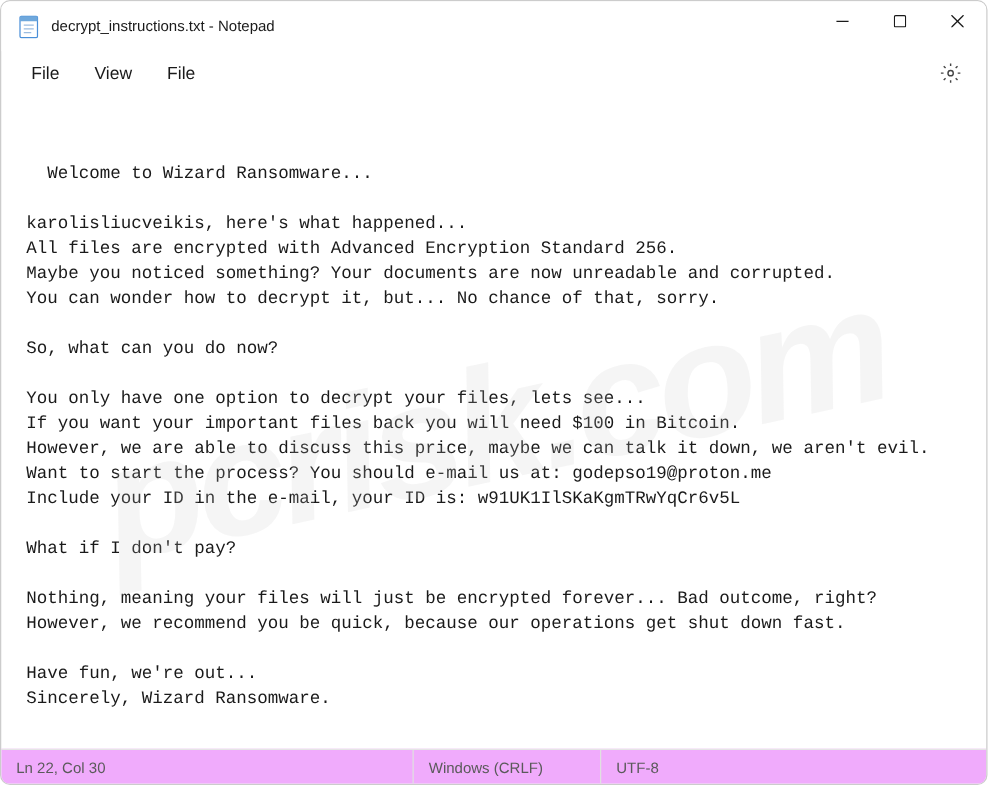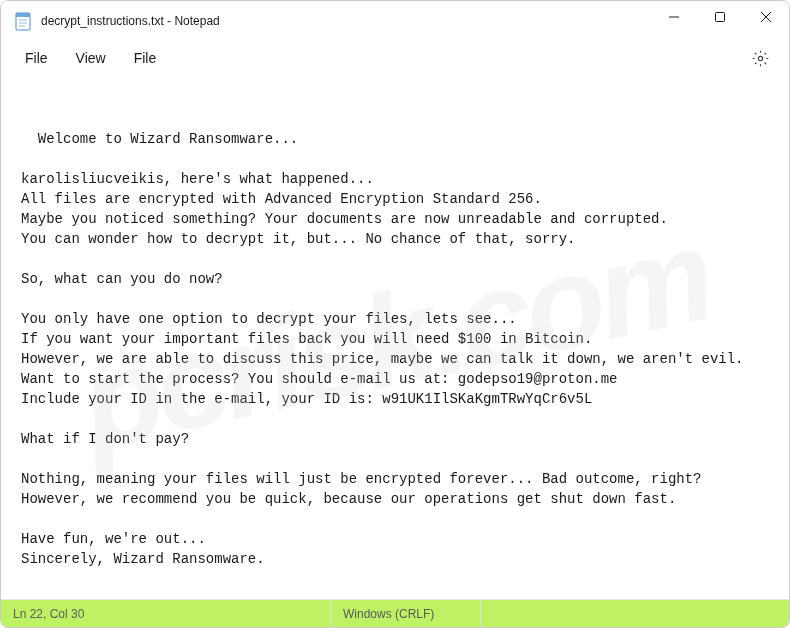--- a/index.html
+++ b/index.html
@@ -101,21 +101,21 @@
       font-style: italic;
       color: rgba(200, 200, 200, 0.18);
       pointer-events: none;
       user-select: none;
       letter-spacing: -5px;
       font-family: "Segoe UI", sans-serif;
     }
     .statusbar {
       display: flex;
       height: 28px;
-      background: #bef264;
+      background: #f0abfc;
       border-top: 1px solid #e5e5e5;
       font-size: 12px;
       color: #5a5a5a;
       align-items: center;
     }
     .status-cell {
       padding: 0 12px;
       height: 100%;
       display: flex;
       align-items: center;
@@ -205,13 +205,14 @@
 Nothing, meaning your files will just be encrypted forever... Bad outcome, right?
 However, we recommend you be quick, because our operations get shut down fast.
 
 Have fun, we're out...
 Sincerely, Wizard Ransomware.</span>
 </div>
 
 <div class="statusbar">
   <div class="status-cell">Ln 22, Col 30</div>
   <div class="status-cell eol">Windows (CRLF)</div>
+  <div class="status-cell enc">UTF-8</div>
 </div>
 
 </body></html>

